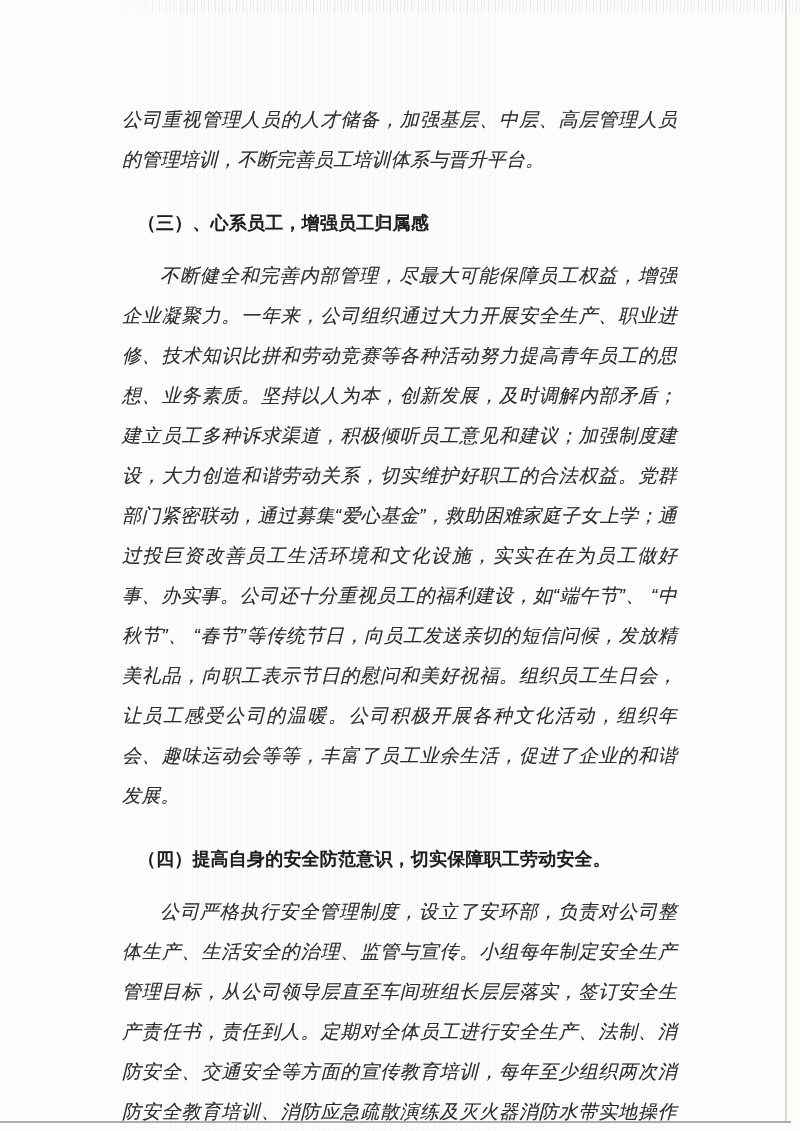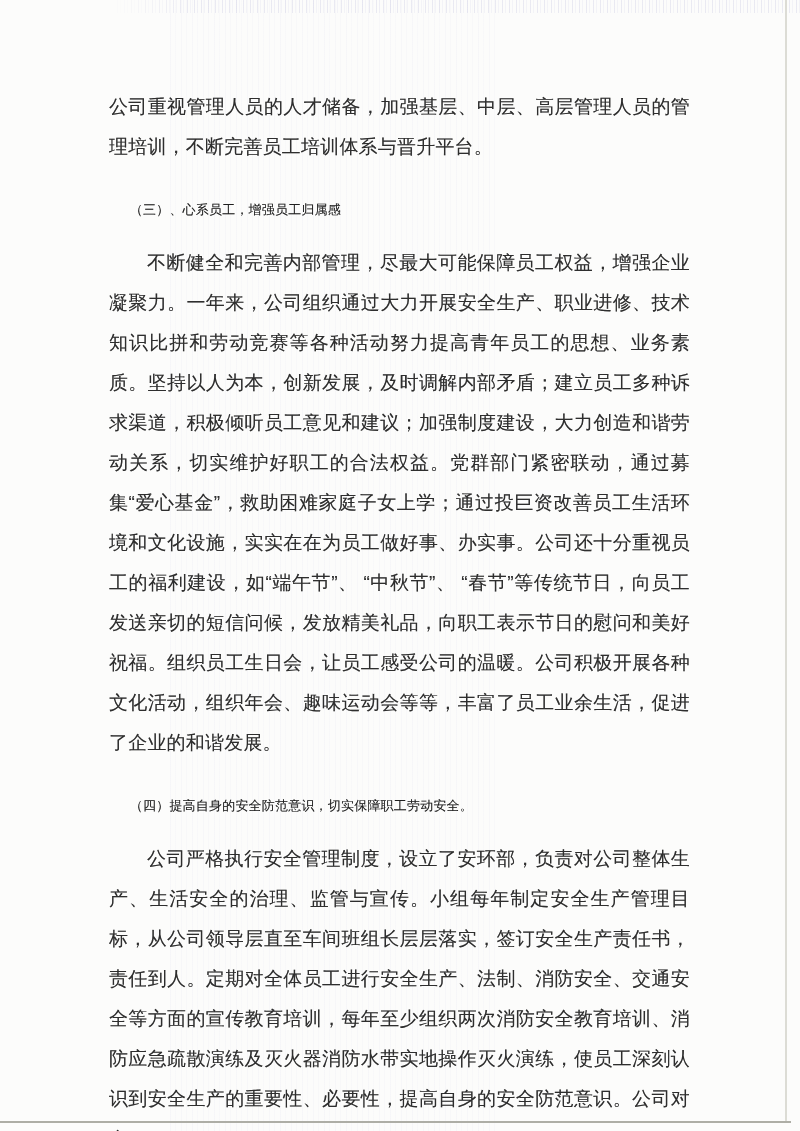--- a/index.html
+++ b/index.html
@@ -53,28 +53,29 @@
     top: 87px;
     width: 581px;
     color: #2e2e2e;
     font-size: 19px;
     line-height: 40px;
     text-align: justify;
     letter-spacing: 0.2px;
     text-shadow: 0 0 0.4px rgba(70, 70, 70, 0.45);
   }
   .par {
-    margin: 0;
+    margin: 13px;
+    font-style: italic;
   }
   .par.indent {
     text-indent: 2em;
   }
   .heading {
-    font-size: 13px;
-    font-weight: normal;
+    font-size: 18px;
+    font-weight: bold;
     color: #1f1f1f;
     margin: 23px 0 13px 0;
     text-indent: 1.6em;
     text-align: left;
   }
   
   .paper-edge-right {
     position: absolute;
     top: 0;
     left: 785px;

